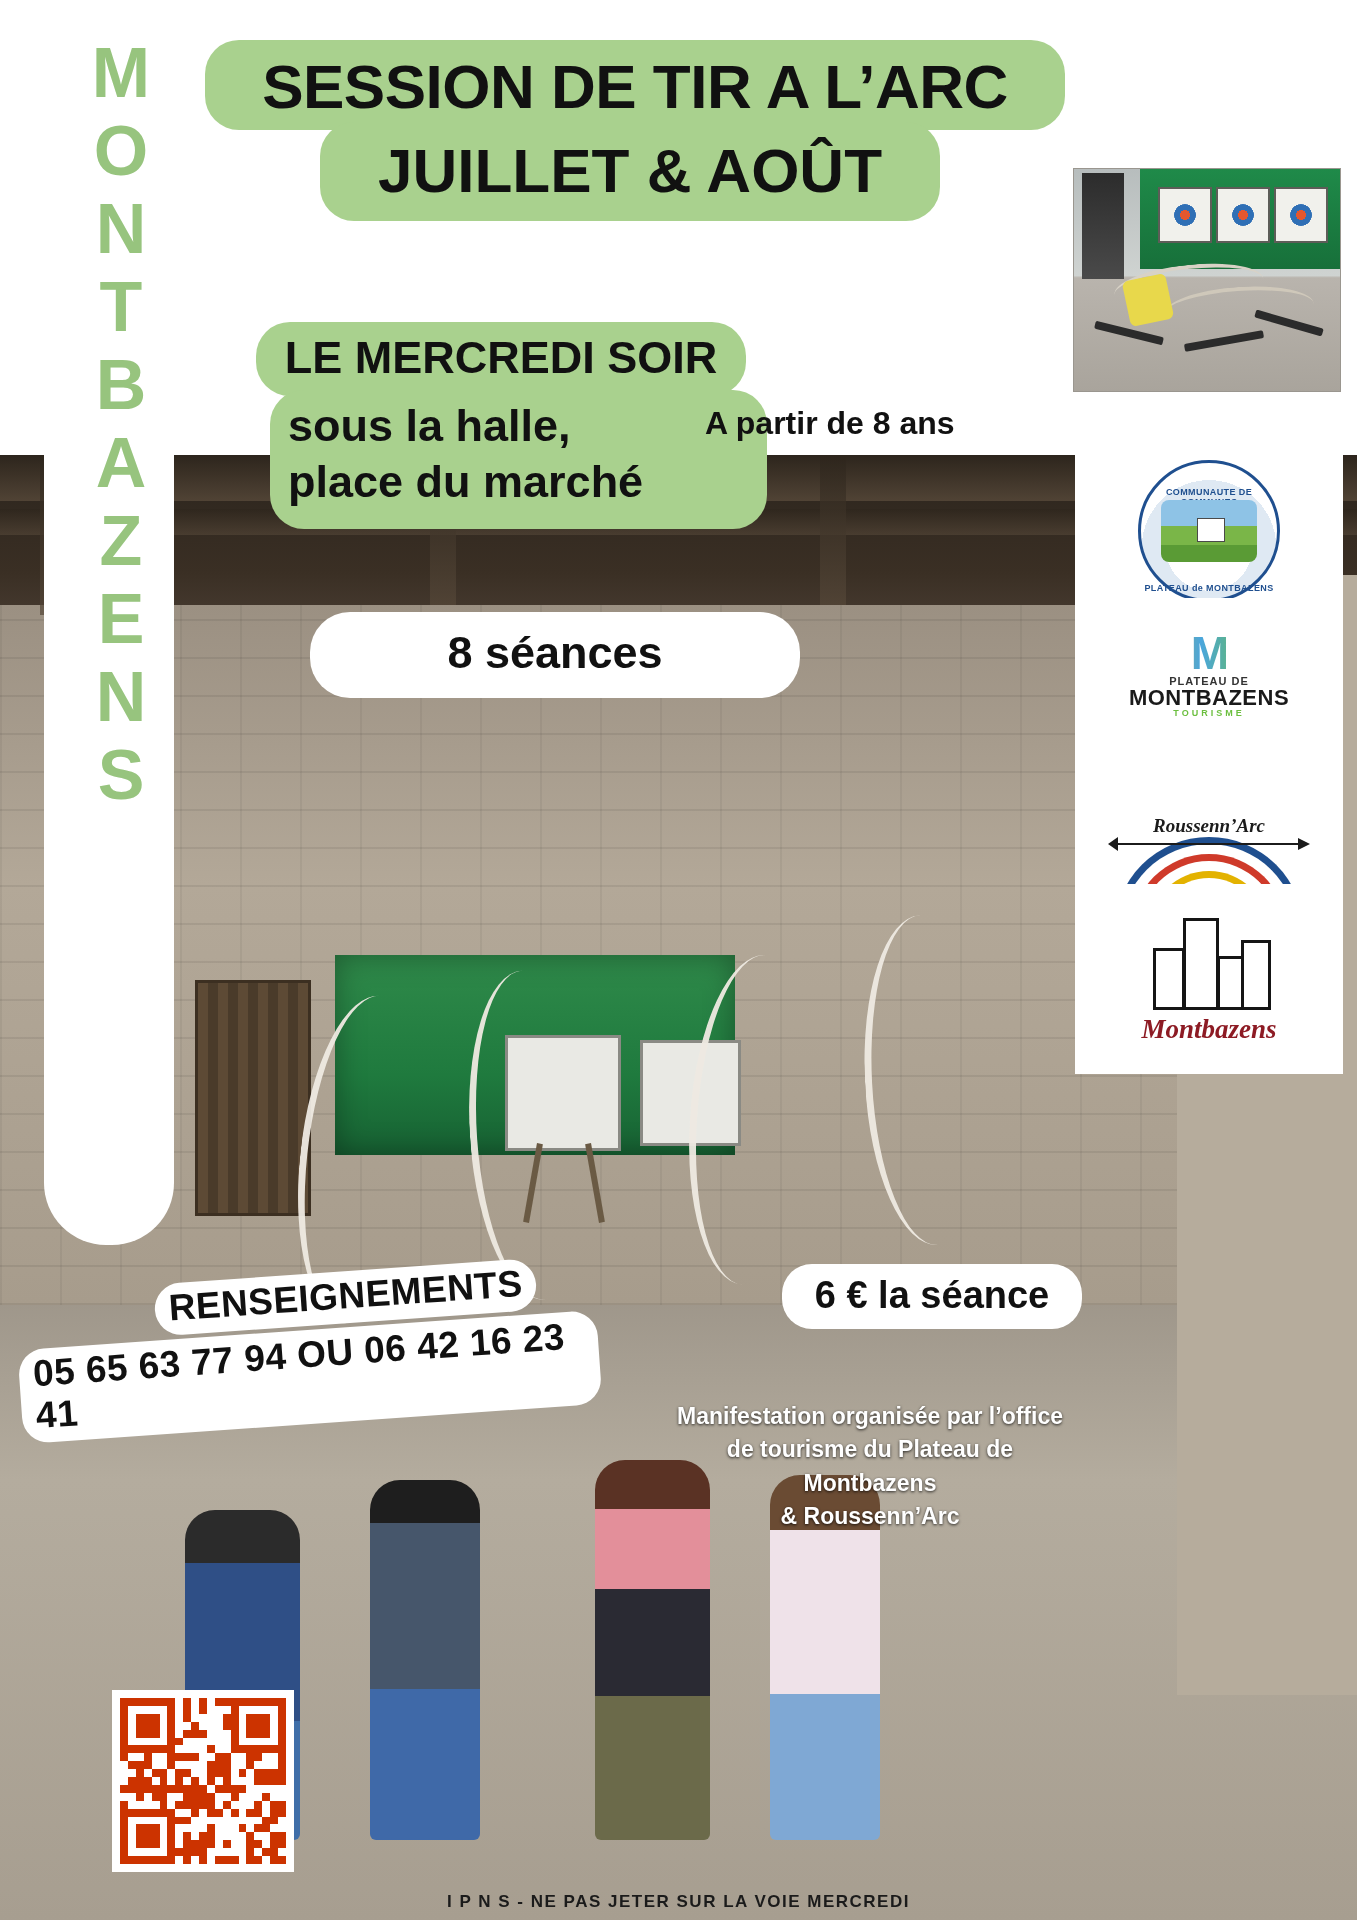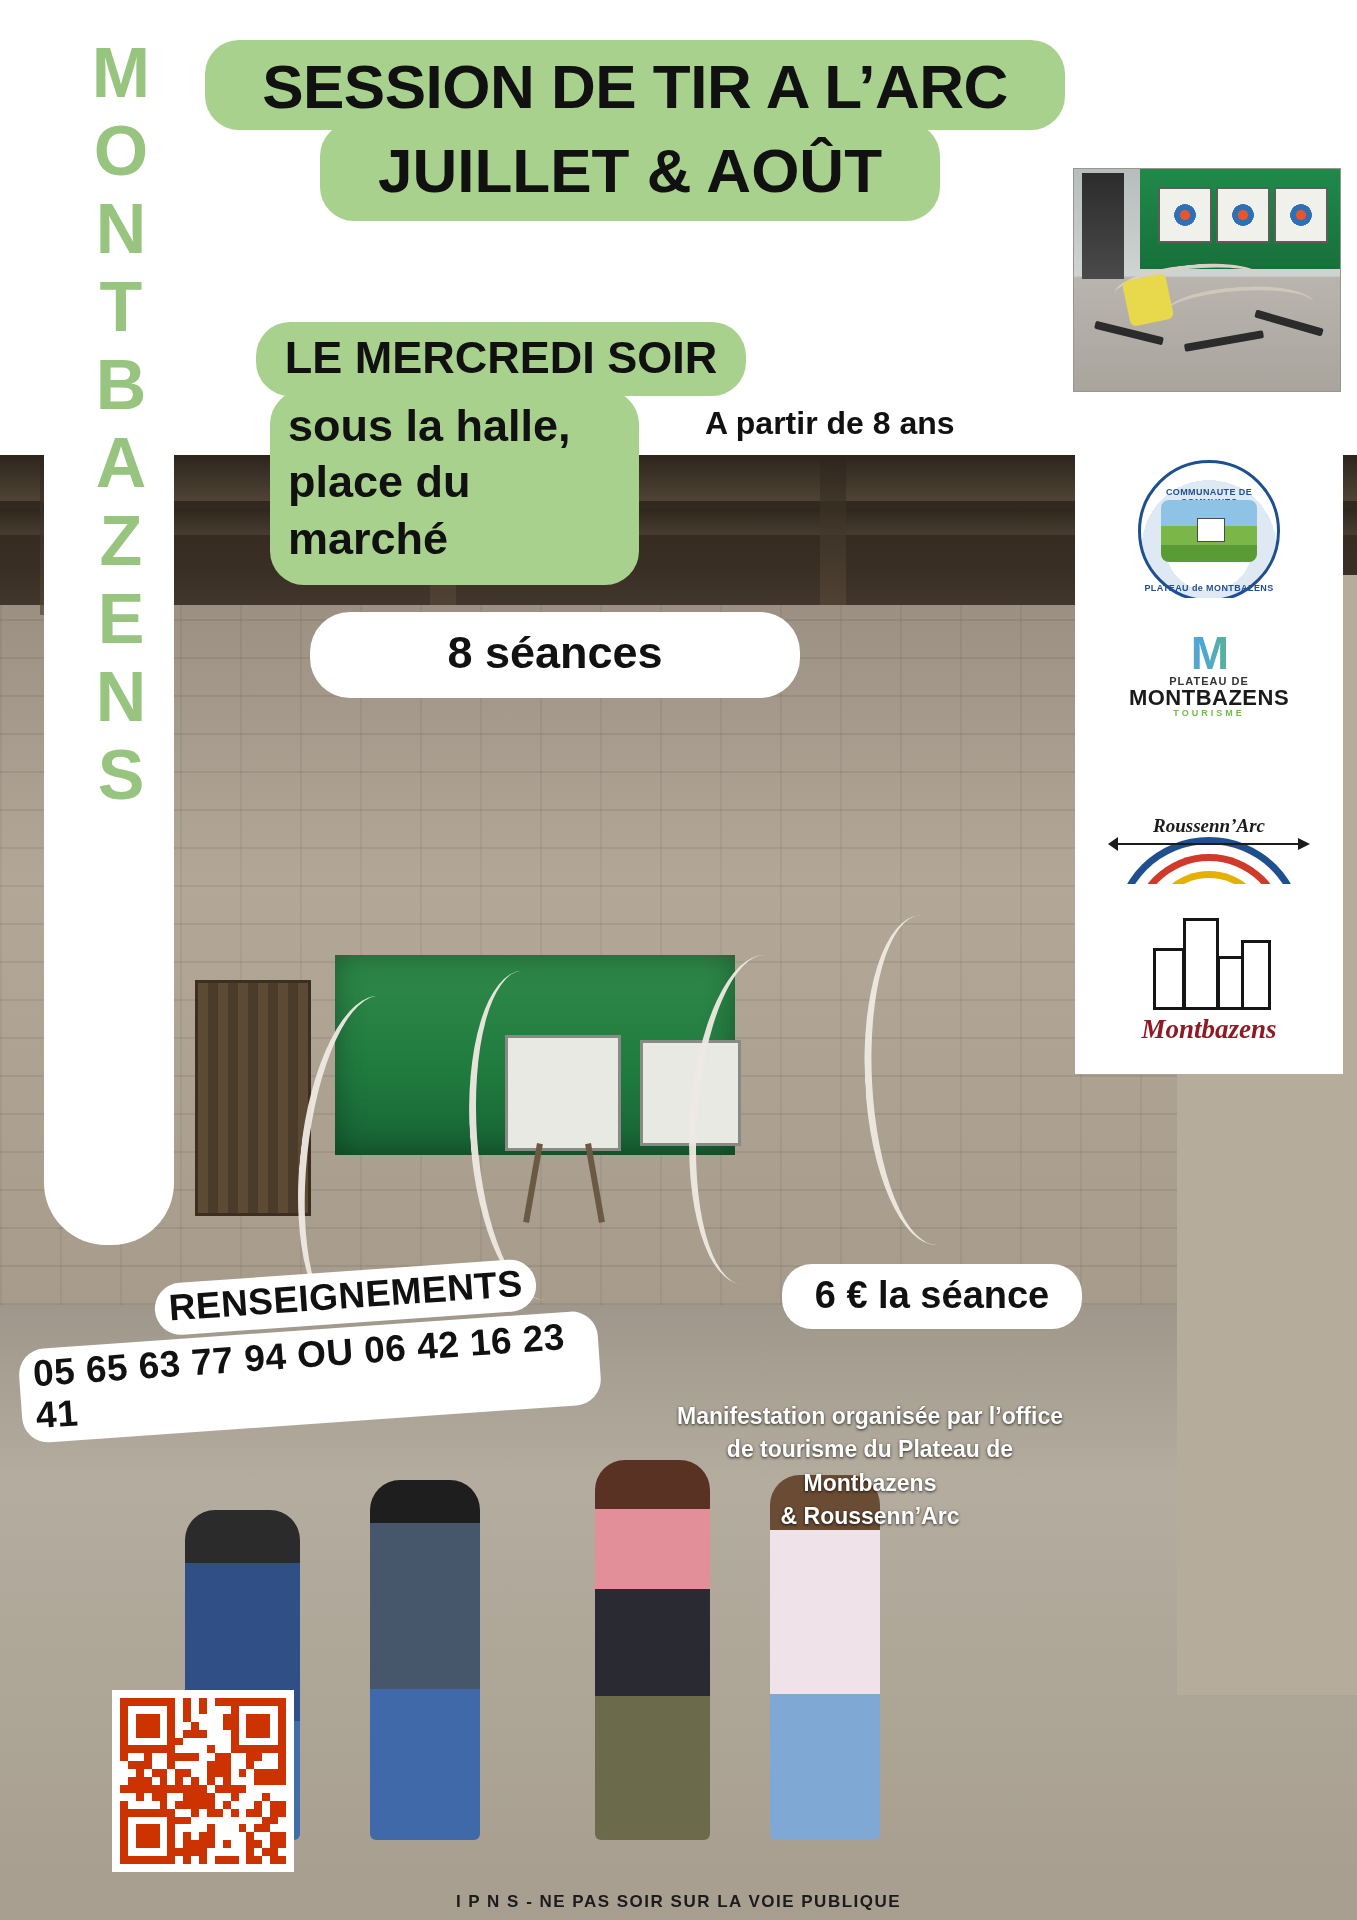--- a/index.html
+++ b/index.html
@@ -152,21 +152,21 @@
     left: 256px; top: 322px;
     width: 490px;
     padding: 10px 20px 12px;
     text-align: center;
     font-size: 45px;
     font-weight: bold;
     color: #111;
   }
   .when-line2 {
     left: 270px; top: 390px;
-    width: 369px;
+    width: 497px;
     padding: 8px 18px 18px;
     text-align: left;
     font-size: 45px;
     font-weight: bold;
     color: #111;
     line-height: 1.25;
   }
   .age-note {
     position: absolute;
     left: 705px; top: 405px;
@@ -947,15 +947,15 @@
         <i style="background: rgb(204, 51, 0);"></i>
         <i style="background: rgb(255, 255, 255);"></i>
         <i style="background: rgb(204, 51, 0);"></i>
         <i style="background: rgb(204, 51, 0);"></i>
         <i style="background: rgb(255, 255, 255);"></i>
         <i style="background: rgb(204, 51, 0);"></i>
         <i style="background: rgb(204, 51, 0);"></i>
       </div>
   </div>
 
-  <div class="footer-note">I P N S - NE PAS SOIR SUR LA VOIE PUBLIQUE</div>
+  <div class="footer-note">I P N S - NE PAS JETER SUR LA VOIE MERCREDI</div>
 
 </div>
 
 </body></html>

